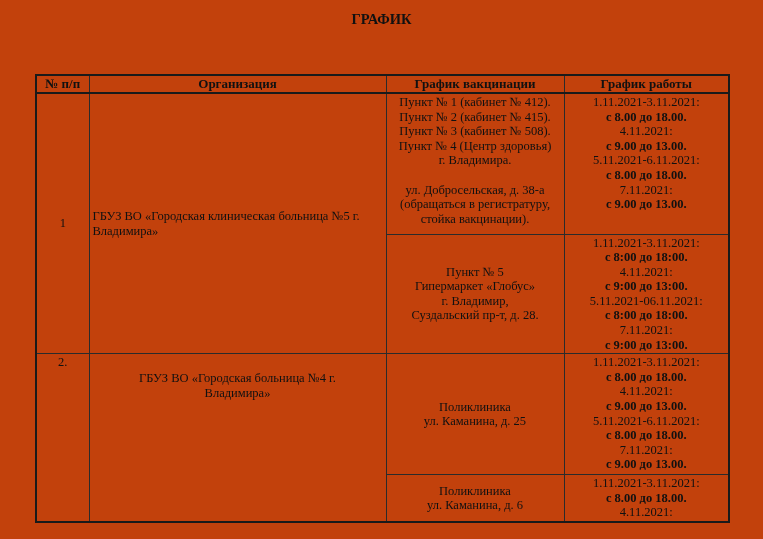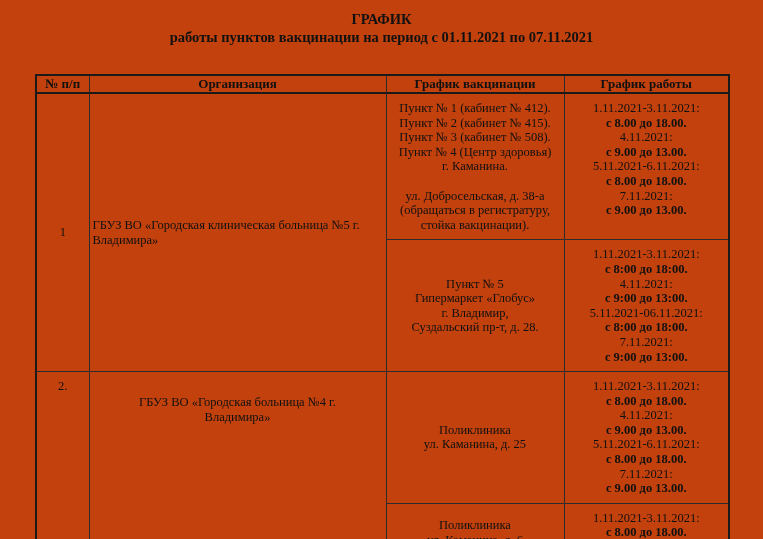--- a/index.html
+++ b/index.html
@@ -38,21 +38,21 @@
     color: #111111;
   }
   table.schedule col.c-num  { width: 53px; }
   table.schedule col.c-org  { width: 297px; }
   table.schedule col.c-pnt  { width: 178px; }
   table.schedule col.c-sch  { width: 165px; }
 
   table.schedule th,
   table.schedule td {
     border: 1px solid #2b2b2b;
-    padding: 7px 3px;
+    padding: 1px 3px;
     overflow: hidden;
   }
   table.schedule {
     border: 2px solid #1a1a1a;
   }
   tr.head th {
     border-bottom: 2px solid #1a1a1a;
     font-weight: bold;
     font-size: 13px;
     text-align: center;
@@ -85,21 +85,20 @@
   .r2a { height: 121px; }
   .r2b { height: 47px; }
 </style>
 </head>
 <body>
 
 <div class="page">
 
   <div class="doc-heading">
     <div>ГРАФИК</div>
-    <div>работы пунктов вакцинации на период с 01.11.2021 по 07.11.2021</div>
   </div>
 
   <table class="schedule">
     <colgroup>
       <col class="c-num">
         <col class="c-org">
         <col class="c-pnt">
         <col class="c-sch">
     </colgroup>
     <tbody>
@@ -111,21 +110,21 @@
     </tr>
 
     <tr class="r1a">
       <td class="num-cell v-mid" rowspan="2">1</td>
       <td class="org-left v-mid" rowspan="2">ГБУЗ ВО «Городская клиническая больница №5 г. Владимира»</td>
       <td class="cell-center v-top">
             <div>Пункт № 1 (кабинет № 412).</div>
             <div>Пункт № 2 (кабинет № 415).</div>
             <div>Пункт № 3 (кабинет № 508).</div>
             <div>Пункт № 4 (Центр здоровья)</div>
-            <div>г. Каманина.</div>
+            <div>г. Владимира.</div>
             <div>&nbsp;</div>
             <div>ул. Добросельская, д. 38-а</div>
             <div>(обращаться в регистратуру,</div>
             <div>стойка вакцинации).</div>
           </td>
       <td class="cell-center v-top">
             <div>1.11.2021-3.11.2021:</div>
             <div class="bold">с 8.00 до 18.00.</div>
             <div>4.11.2021:</div>
             <div class="bold">с 9.00 до 13.00.</div>

